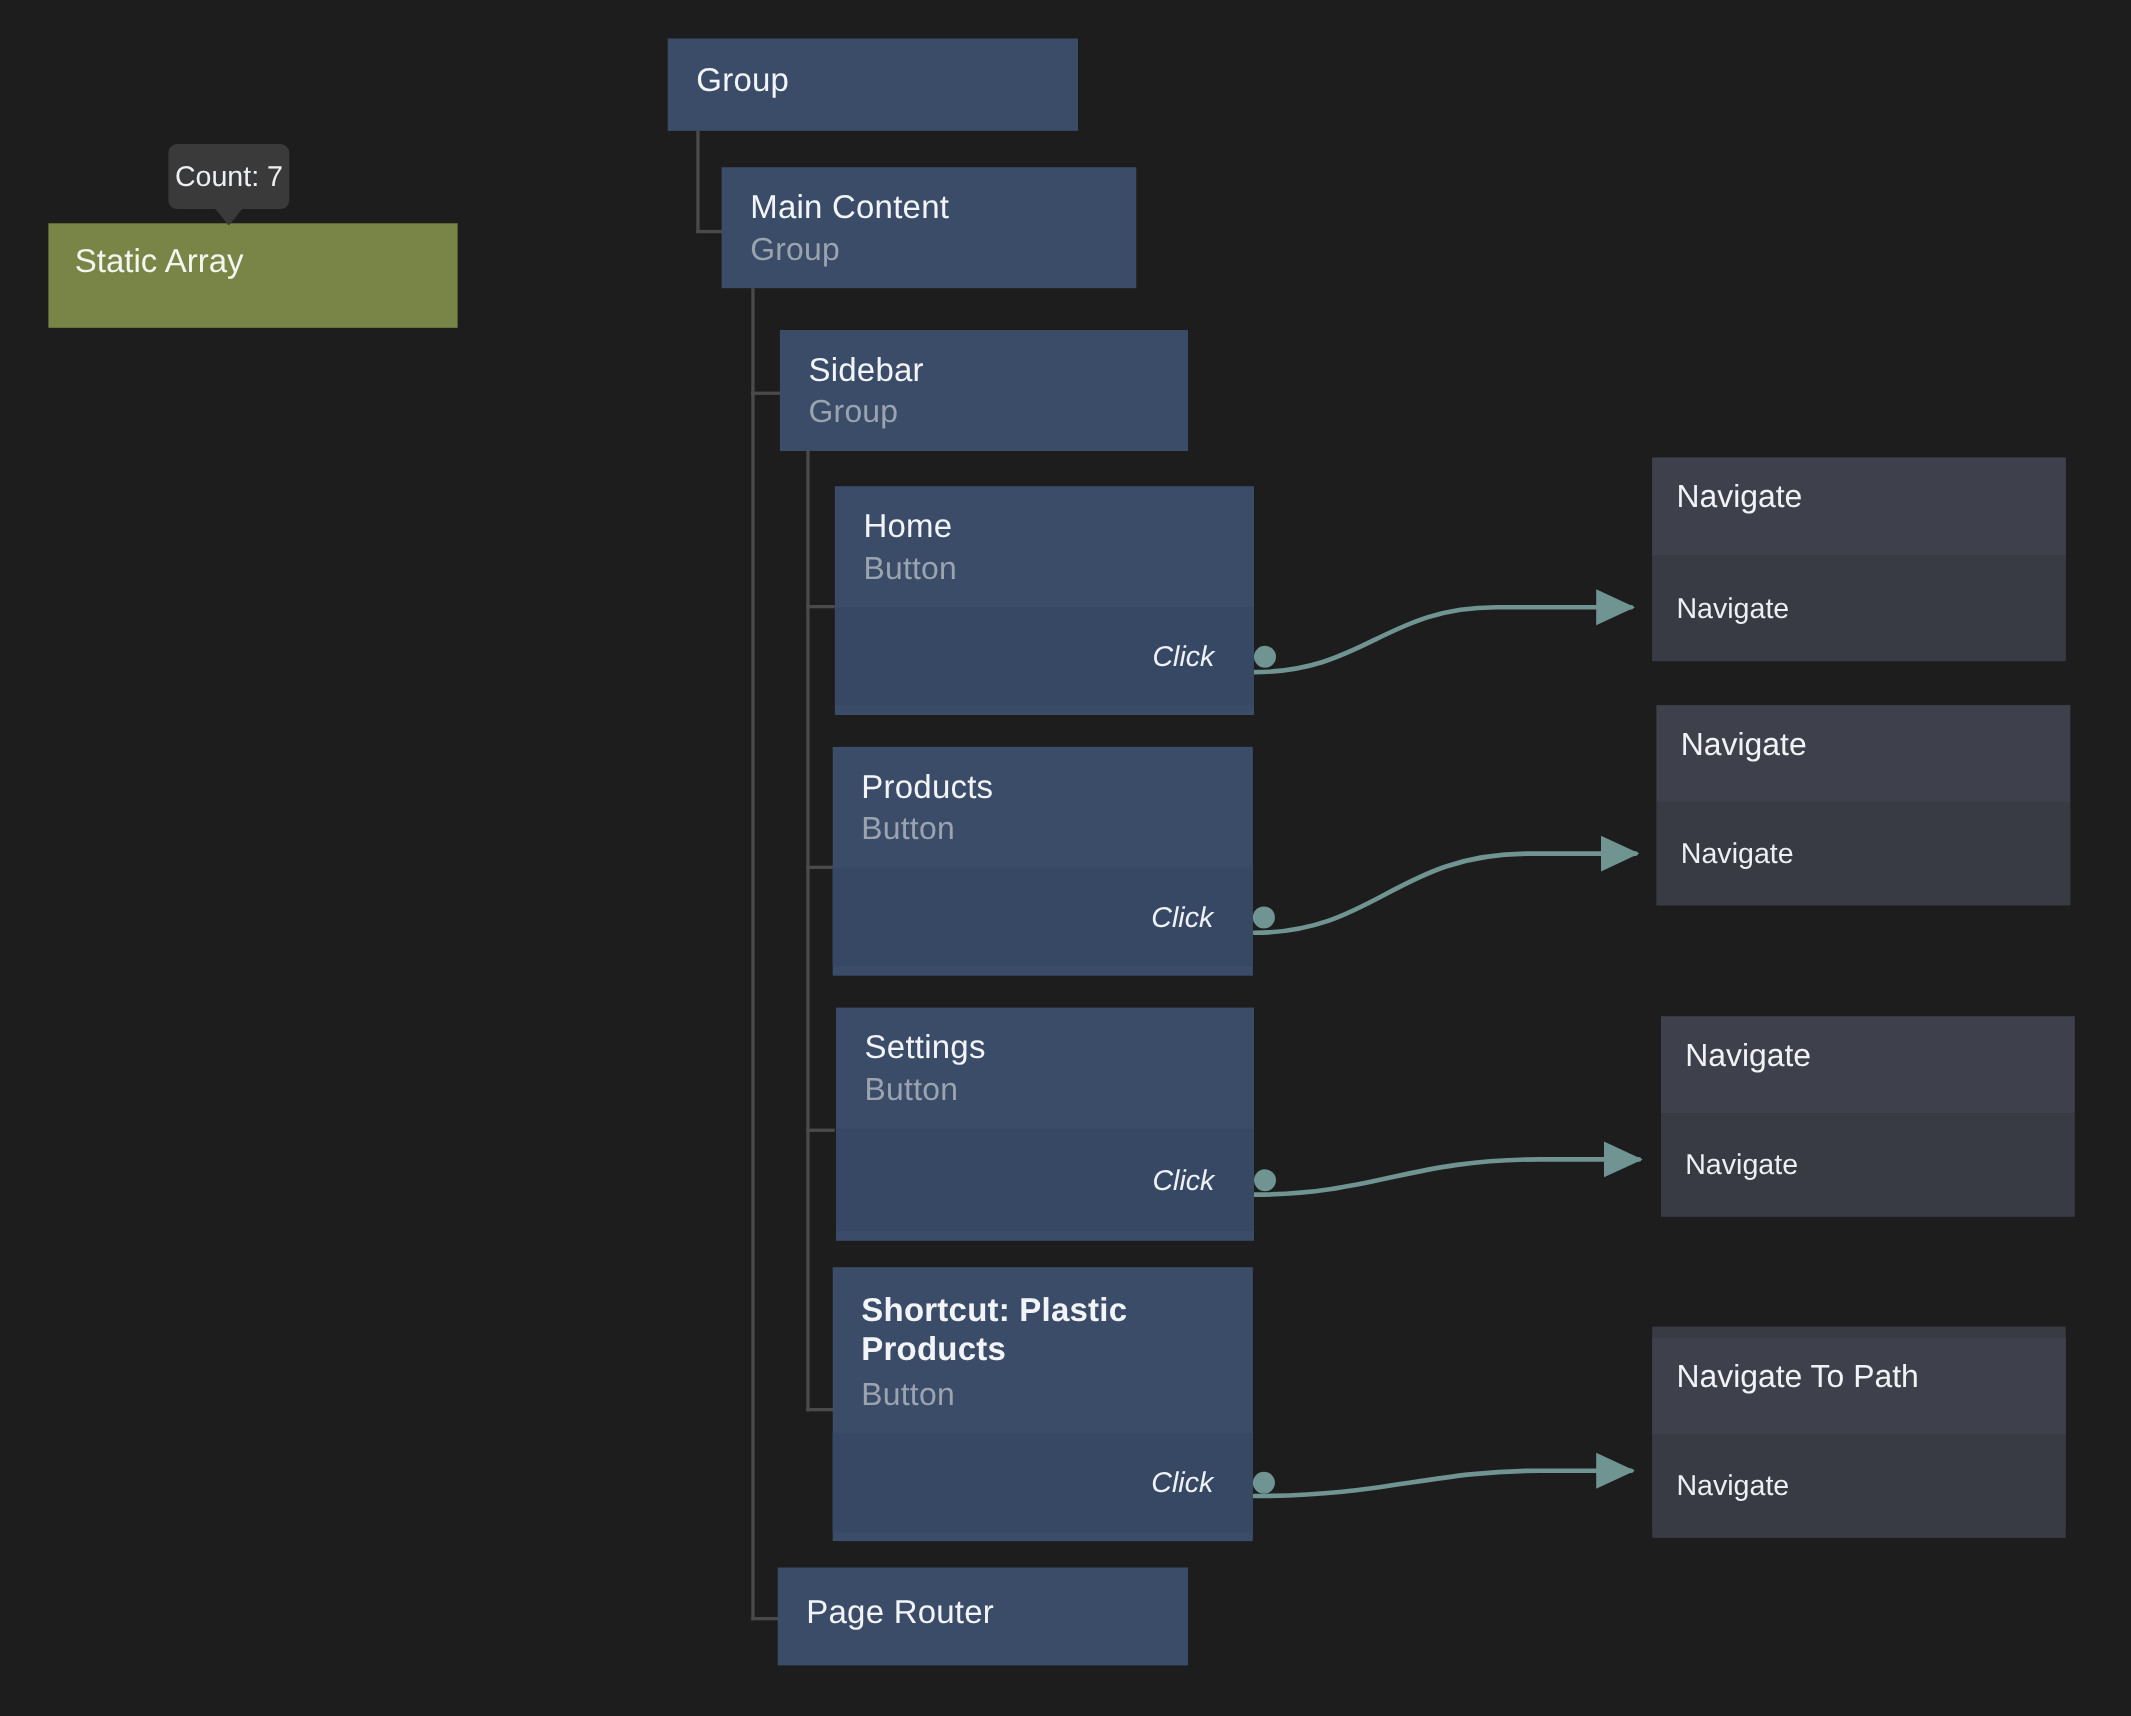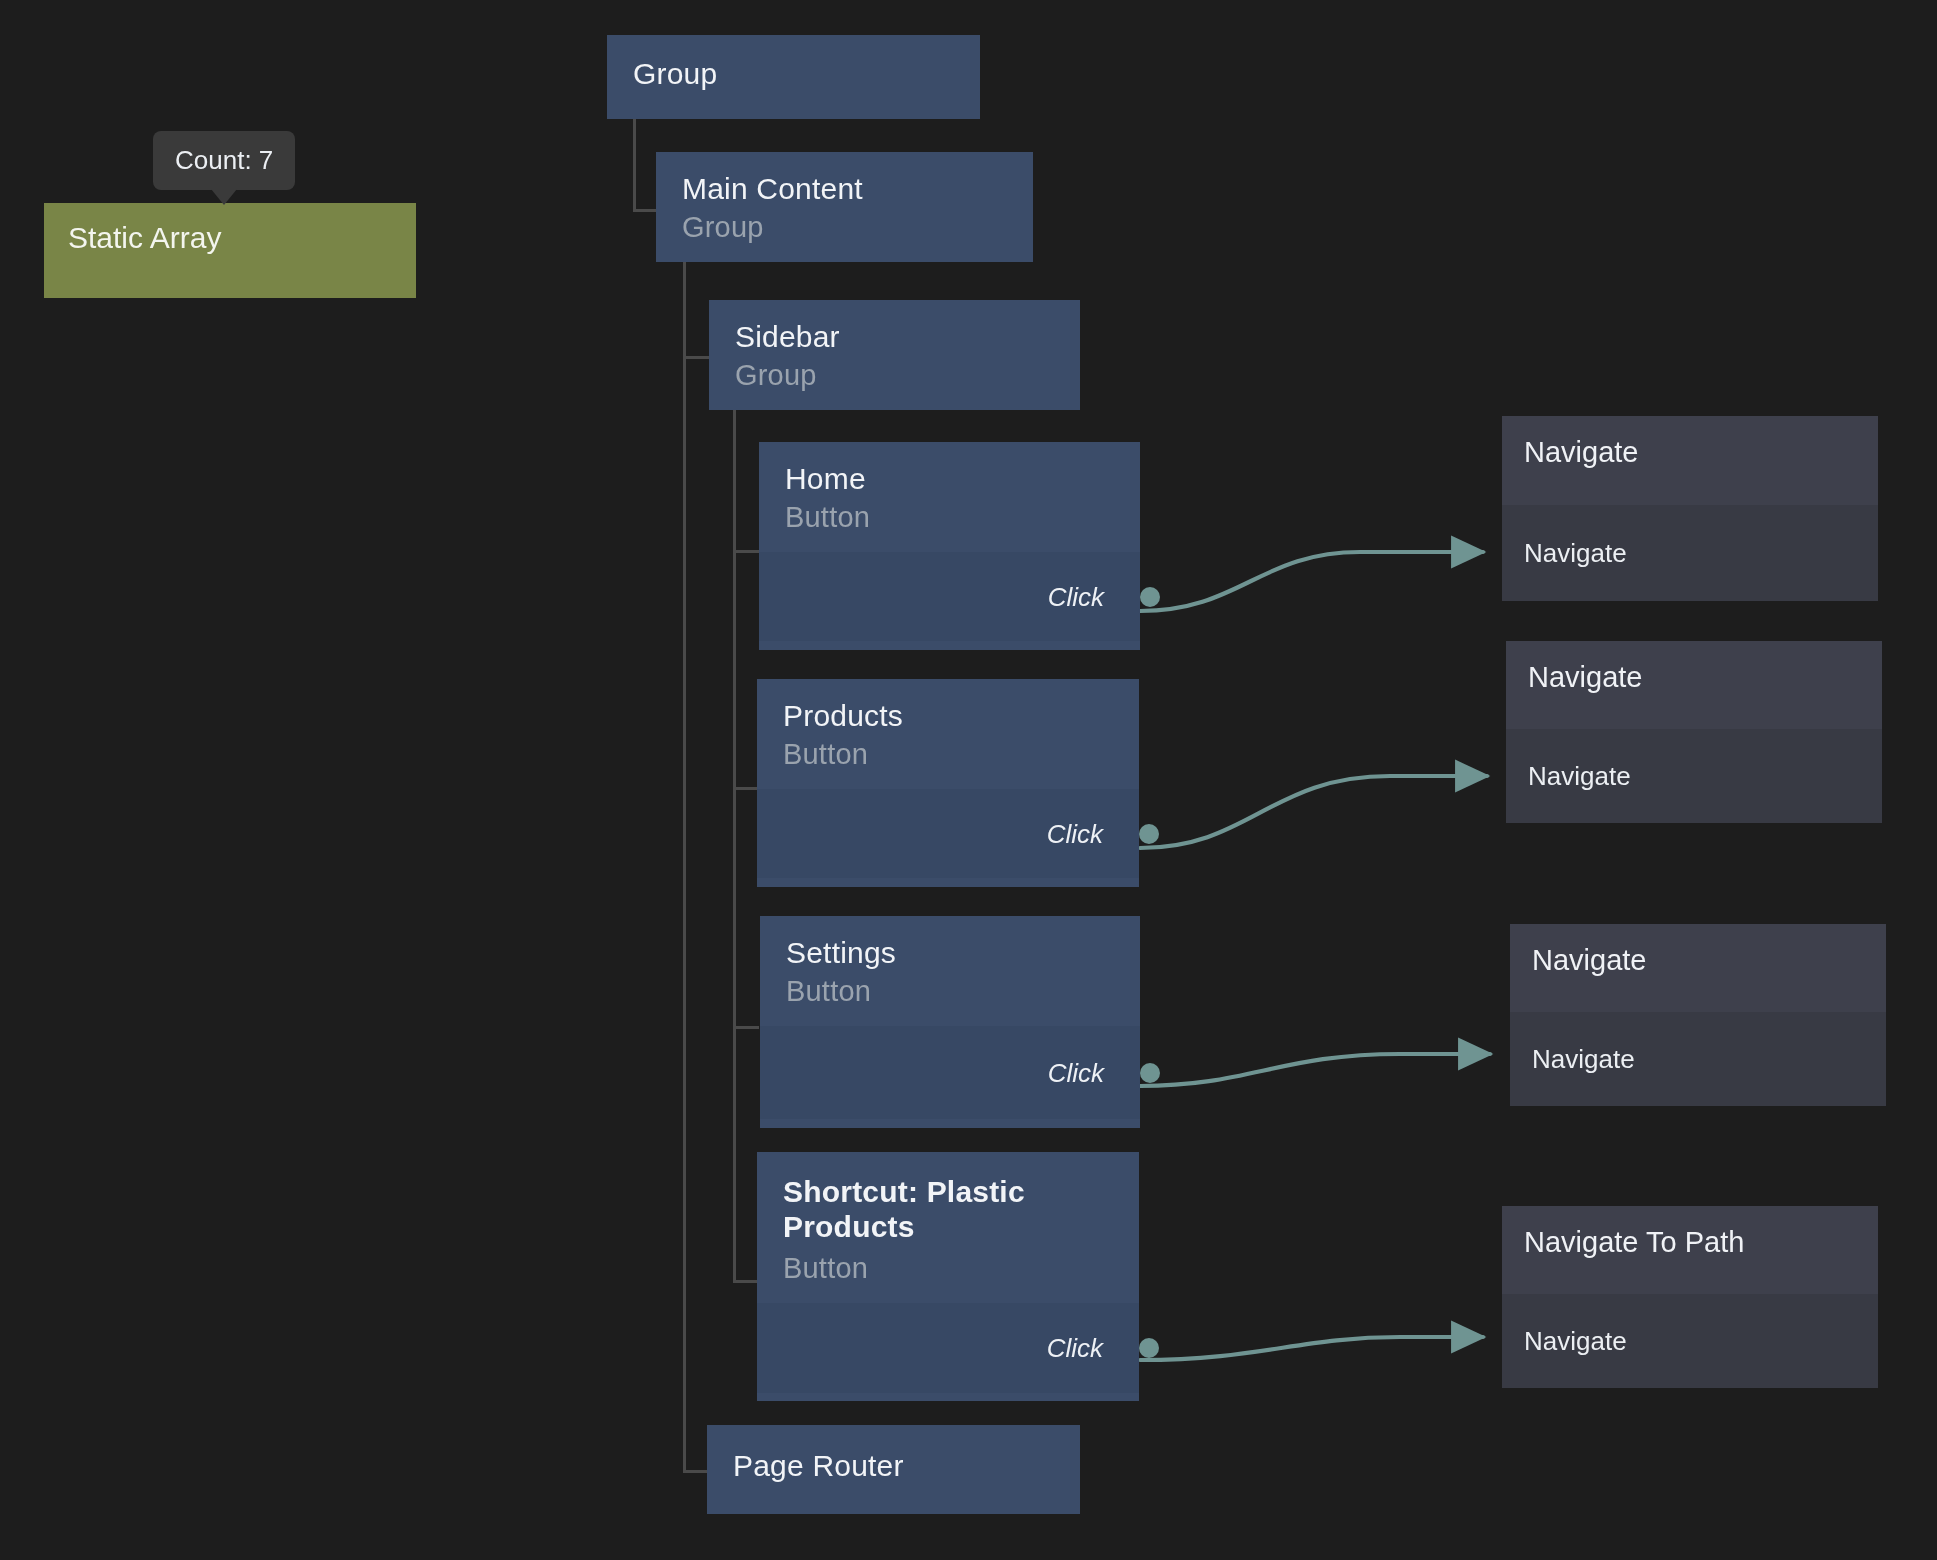--- a/index.html
+++ b/index.html
@@ -105,21 +105,21 @@
     padding: 18px 0 0 24px;
   }
 
   
   .tooltip {
     position: absolute;
     background: #3a3a3a;
     border-radius: 8px;
     color: #eceff3;
     font-size: 26px;
-    padding: 14px 22px;
+    padding: 14px 6px;
     z-index: 30;
     white-space: nowrap;
   }
   .tooltip .tip-arrow {
     position: absolute;
     bottom: -15px;
     left: 50%;
     margin-left: -13px;
     width: 0; height: 0;
     border-left: 13px solid transparent;
@@ -297,21 +297,21 @@
   <div class="node node-action" style="left:1510px; top:924px; width:376px; height:182px;">
     <div class="ahead" style="height:88px;">
       <div class="atitle">Navigate</div>
     </div>
     <div class="abody" style="height:94px;">
       <span class="aport-label" style="top:50%;">Navigate</span>
     </div>
   </div>
 
   <div class="node node-action" style="left:1502px; top:1206px; width:376px; height:182px;">
-    <div class="ahead" style="height:88px;">
+    <div class="ahead" style="height:88px;margin-top:10px;">
       <div class="atitle">Navigate To Path</div>
     </div>
     <div class="abody" style="height:94px;">
       <span class="aport-label" style="top:50%;">Navigate</span>
     </div>
   </div>
 
 </div>
 
 </body></html>

